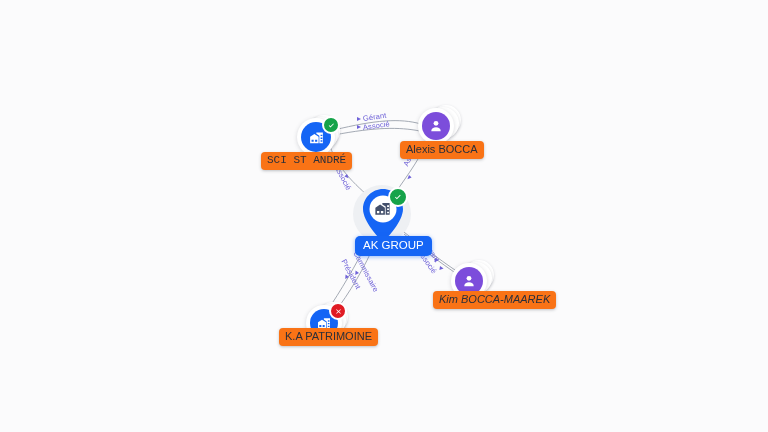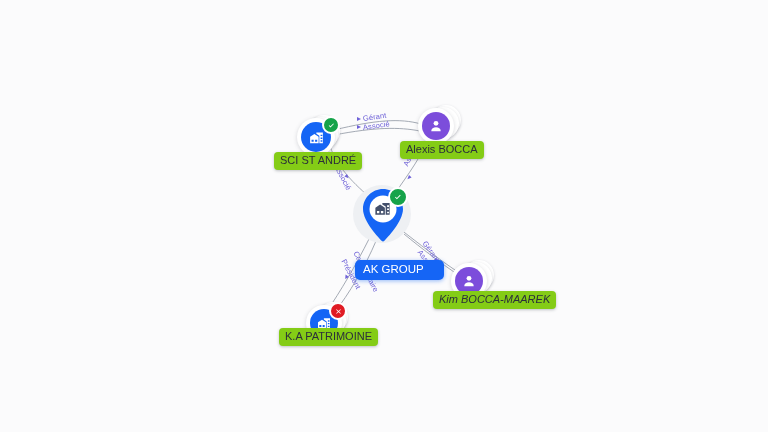--- a/index.html
+++ b/index.html
@@ -34,35 +34,34 @@
   .badge{position:absolute;border-radius:50%;display:flex;
          align-items:center;justify-content:center;
          border:2px solid #ffffff;z-index:6;}
   .badge.ok{background:#16a34a;}
   .badge.ko{background:#e01b24;}
   .badge svg{display:block;}
 
   
   .caption{
     position:absolute;
-    background:#84cc16;color:#2b2f3a;
+    background:#f97316;color:#2b2f3a;
     border-radius:4px;
     padding:2px 6px 3px 6px;
     font-size:11px;line-height:13px;
     white-space:nowrap;
     box-shadow:0 1px 3px rgba(50,55,70,.30);
     z-index:8;
   }
   .caption.primary{
     background:#1565f5;color:#ffffff;
     font-size:11.5px;font-weight:400;
     border-radius:5px;
-    padding:3px 20px 4px 8px;
+    padding:3px 8px 4px 8px;
     box-shadow:0 1px 4px rgba(21,101,245,.45);
-    margin-top:24px;
   }
 
   
   .pin-wrap{position:absolute;}
   .pin-glow{position:absolute;border-radius:50%;background:#eef0f3;}
   .edge-label{
     position:absolute;
     color:#6f62d8;
     font-size:7.5px;
     line-height:8px;
@@ -132,21 +131,21 @@
       <svg width="17" height="17" viewBox="0 0 24 24" aria-hidden="true">
         <path fill="#ffffff" d="M3 20V11l6-4 6 4v9H3zm2-2h3v-3H5v3zm5 0h3v-3h-3v3zM16 20V9.6l-4.2-2.8V5h9.2v15H16zm1.8-2h2.4v-2h-2.4v2zm0-4h2.4v-2h-2.4v2zm0-4h2.4V8h-2.4v2z"></path>
       </svg>
     </div>
     <div class="badge ok" style="left:26px;top:2px;width:14px;height:14px;">
       <svg width="9" height="9" viewBox="0 0 24 24" aria-hidden="true">
         <path fill="#ffffff" d="M9.3 17.2l-4.6-4.6 1.5-1.5 3.1 3.1 7.5-7.5 1.5 1.5z"></path>
       </svg>
     </div>
   </div>
-  <div class="caption" style="left:274px;top:152px;">SCI ST ANDRÉ</div>
+  <div class="caption" style="left:261px;top:152px;font-family:Liberation Mono, monospace;">SCI ST ANDRÉ</div>
 
   <div class="node" style="left:415px;top:103px;width:48px;height:44px;">
     <div class="stack" style="left:16px;top:2px;width:30px;height:30px;"></div>
     <div class="stack" style="left:12px;top:4px;width:32px;height:32px;"></div>
     <div class="halo" style="left:3px;top:5px;width:36px;height:36px;"></div>
     <div class="disc person" style="left:7px;top:9px;width:28px;height:28px;">
       <svg width="16" height="16" viewBox="0 0 24 24" aria-hidden="true">
         <circle cx="12" cy="8" r="3.6" fill="#ffffff"></circle>
         <path fill="#ffffff" d="M5 19.2c0-3.6 3.2-5.4 7-5.4s7 1.8 7 5.4v.6H5v-.6z"></path>
       </svg>

